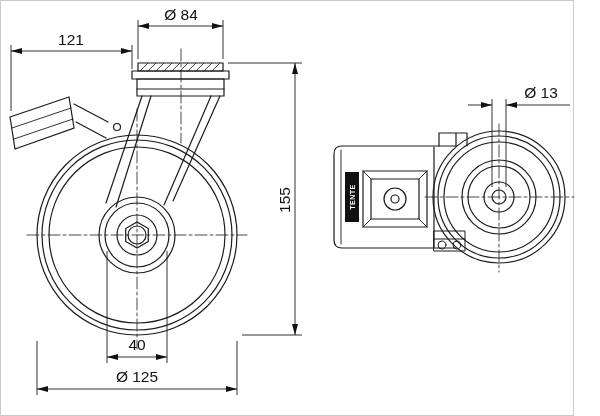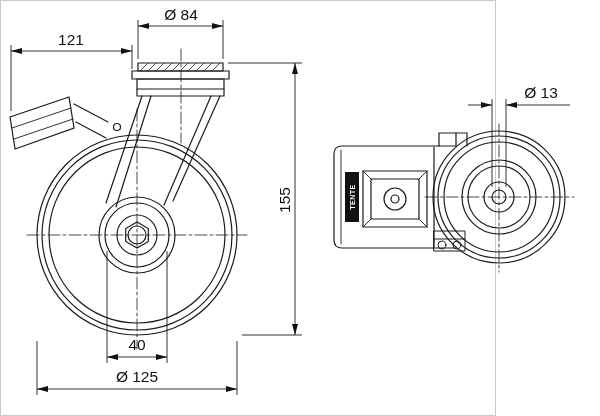--- a/index.html
+++ b/index.html
@@ -1,17 +1,17 @@
 <!DOCTYPE html>
 <html><head>
 <meta charset="utf-8">
 <style>
   html,body{margin:0;padding:0;background:#fff;}
   .canvas{
-    width:496px;height:416px;background:#ffffff;
+    width:574px;height:416px;background:#ffffff;
     border:1px solid #c9c9c9;box-sizing:border-box;
     font-family:"Liberation Sans",sans-serif;
   }
   svg{display:block}
   .dim-label{
     font-family:"Liberation Sans",sans-serif;
     font-size:15.5px;fill:#111;
   }
   .brand-label{
     font-family:"Liberation Sans",sans-serif;

